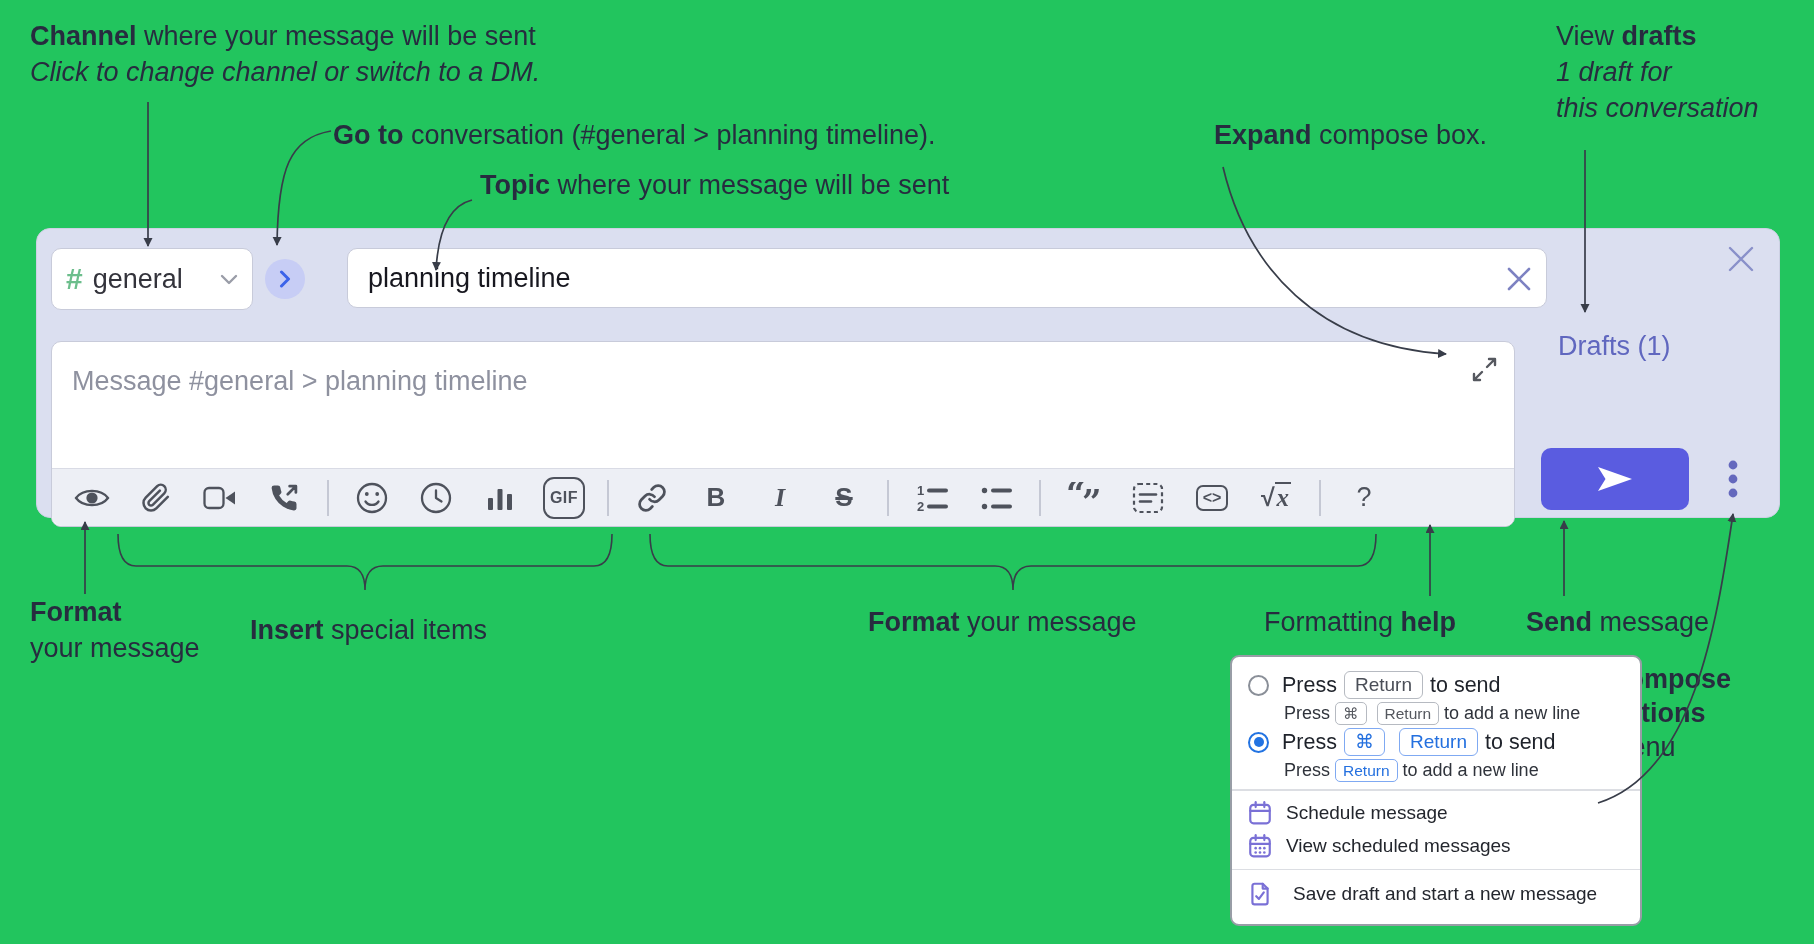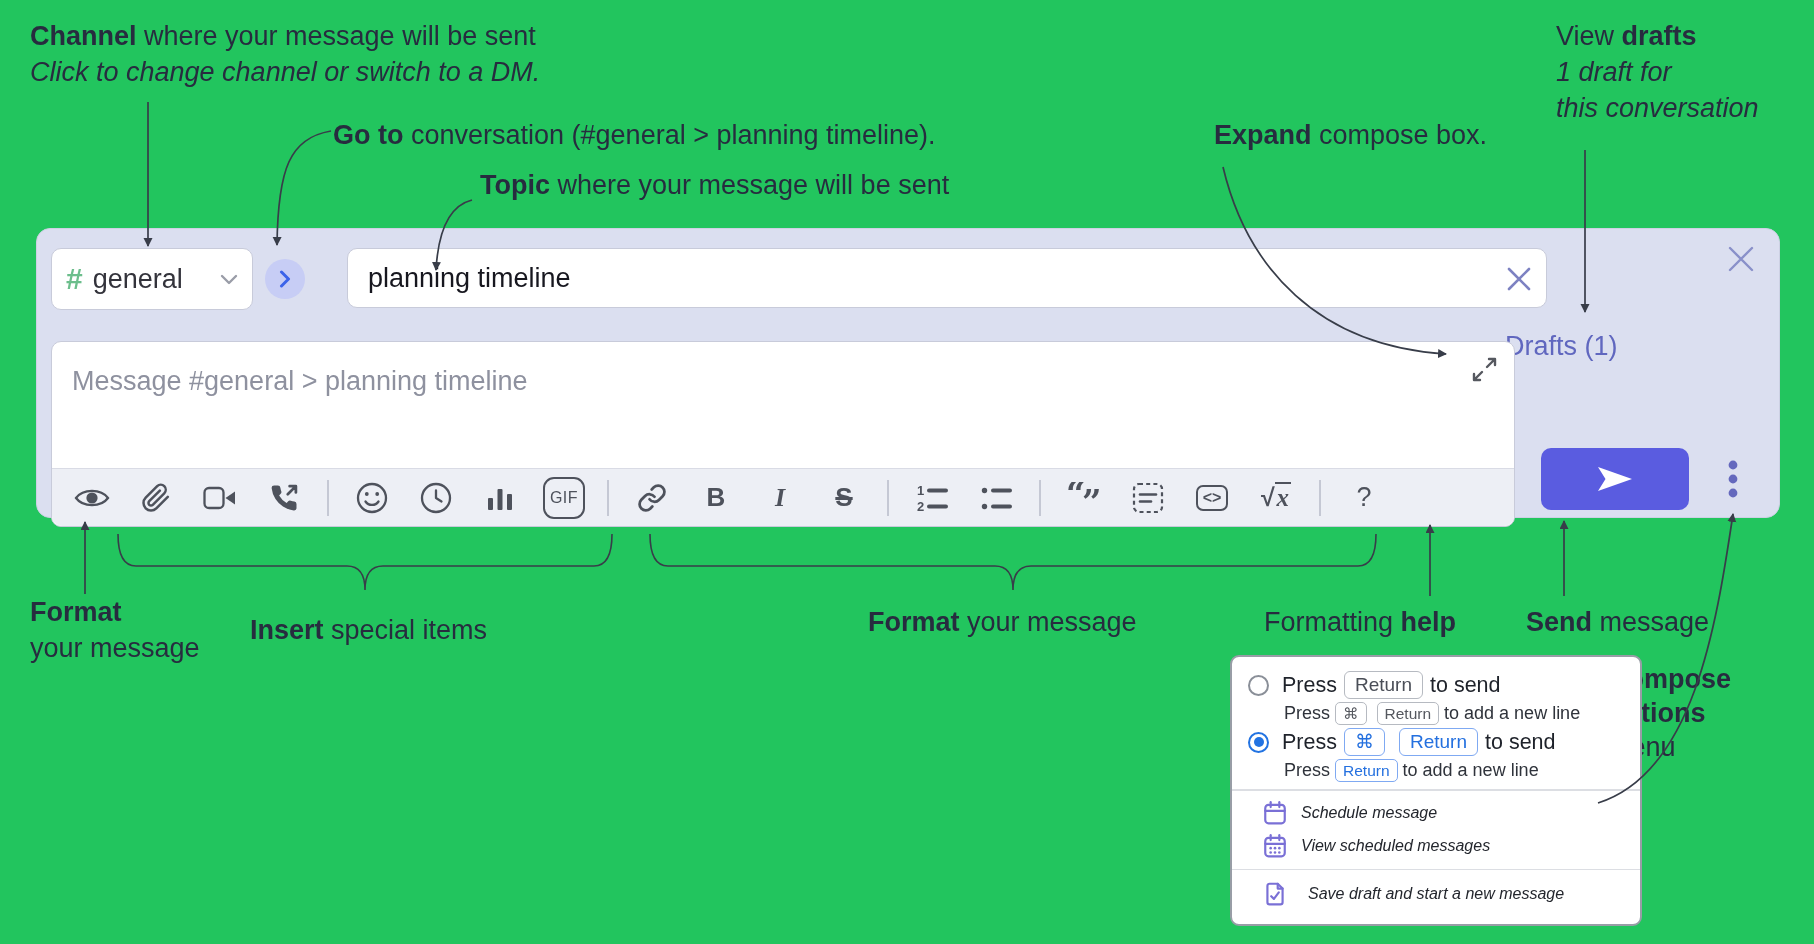--- a/index.html
+++ b/index.html
@@ -20,33 +20,33 @@
                padding:0 14px;gap:10px;cursor:pointer;}
   #chan-hash{font-size:30px;font-weight:700;color:#6cbe8c;line-height:1;}
   #chan-name{font-size:27px;color:#33333b;}
   #goto-btn{left:228px;top:30px;width:40px;height:40px;border-radius:50%;background:#c7cdf5;
             display:flex;align-items:center;justify-content:center;cursor:pointer;}
   #topic-box{left:280px;top:19px;width:1200px;height:60px;margin-left:30px;}
   #topic-input{border:none;outline:none;background:transparent;width:1120px;height:58px;
                font-family:"Liberation Sans",sans-serif;font-size:27px;color:#17171f;padding:0 0 0 20px;}
   #topic-clear{right:14px;top:17px;cursor:pointer;}
   #compose-close{right:24px;top:16px;cursor:pointer;}
-  #drafts-link{left:1468px;top:102px;font-size:27px;color:#6067bf;cursor:pointer;text-align:center;}
+  #drafts-link{left:1521px;top:102px;font-size:27px;color:#6067bf;cursor:pointer;text-align:center;}
   #msg-panel{left:14px;top:96px;width:1464px;height:186px;margin-top:16px;}
   #msg-placeholder{left:20px;top:24px;font-size:27px;color:#8e919f;}
   #expand-btn{right:16px;top:14px;cursor:pointer;}
   #toolbar{left:0;bottom:0;right:0;height:58px;background:#edeff5;border-top:1px solid #d9dbe5;
            border-radius:0 0 10px 10px;display:flex;align-items:center;padding:0 8px;box-sizing:border-box;}
   .tb-btn{width:64px;height:46px;display:flex;align-items:center;justify-content:center;
           color:#4e525c;cursor:pointer;flex:0 0 auto;}
   .tb-div{width:2px;height:36px;background:#c5c8d4;margin:0 11px;flex:0 0 auto;}
   .tb-txt{font-size:26px;font-weight:700;color:#4e525c;}
   .tb-txt.italic{font-family:"Liberation Serif",serif;font-style:italic;font-weight:700;}
   .tb-txt.strike{text-decoration:line-through;text-decoration-thickness:2.5px;}
-  .gif-badge{border:2.5px solid #4e525c;border-radius:11px;font-size:16px;font-weight:400;
+  .gif-badge{border:2.5px solid #4e525c;border-radius:11px;font-size:16px;font-weight:700;
              padding:10px 5px;letter-spacing:.5px;}
   .code-badge{border:2.5px solid #4e525c;border-radius:7px;font-size:16px;font-weight:700;padding:2px 5px;}
   .math-ic{font-size:25px;font-weight:600;}
   .math-ic .vin{border-top:2.5px solid #4e525c;font-family:"Liberation Serif",serif;font-style:italic;padding:0 2px;}
   #send-btn{left:1504px;top:219px;width:148px;height:62px;background:#5a5ce0;border-radius:10px;
             display:flex;align-items:center;justify-content:center;cursor:pointer;}
   #dots-btn{left:1672px;top:226px;width:48px;height:48px;display:flex;align-items:center;
             justify-content:center;cursor:pointer;}
   
   #popup{left:1230px;top:655px;width:412px;background:#fff;border:2px solid #989da6;
@@ -56,22 +56,22 @@
   .radio{width:17px;height:17px;border:2px solid #8a8f98;border-radius:50%;margin-right:13px;
          position:relative;flex:0 0 auto;cursor:pointer;}
   .radio.sel{border-color:#2273e2;}
   .radio.sel::after{content:"";position:absolute;left:3.5px;top:3.5px;width:10px;height:10px;
                     border-radius:50%;background:#2273e2;}
   .key{display:inline-block;border:1.5px solid #b6bac1;border-radius:6px;padding:0 10px;
        font-size:19px;line-height:26px;color:#4a4e57;background:#fff;margin:0 7px;}
   .key.sm{font-size:15.5px;line-height:21px;padding:0 7px;border-radius:5px;margin:0 5px;color:#55585f;}
   .key.blue{border-color:#7fa9f2;color:#2470df;}
   .pop-div{height:1.5px;background:#dcdee3;margin:6px 0;}
-  .pop-item{display:flex;align-items:center;height:33px;padding-left:30px;gap:13px;
-            font-size:16px;color:#23262d;cursor:pointer;font-style:italic;}
+  .pop-item{display:flex;align-items:center;height:33px;padding-left:15px;gap:13px;
+            font-size:19px;color:#23262d;cursor:pointer;}
 </style>
 </head>
 <body>
 
 <div id="canvas">
 
   <svg id="overlay" width="1814" height="944">
     <defs>
       <marker id="arw" markerWidth="12" markerHeight="12" refX="8" refY="4.5" orient="auto" markerUnits="userSpaceOnUse">
         <path d="M0,0 L9,4.5 L0,9 Z" fill="#383d49"></path>

